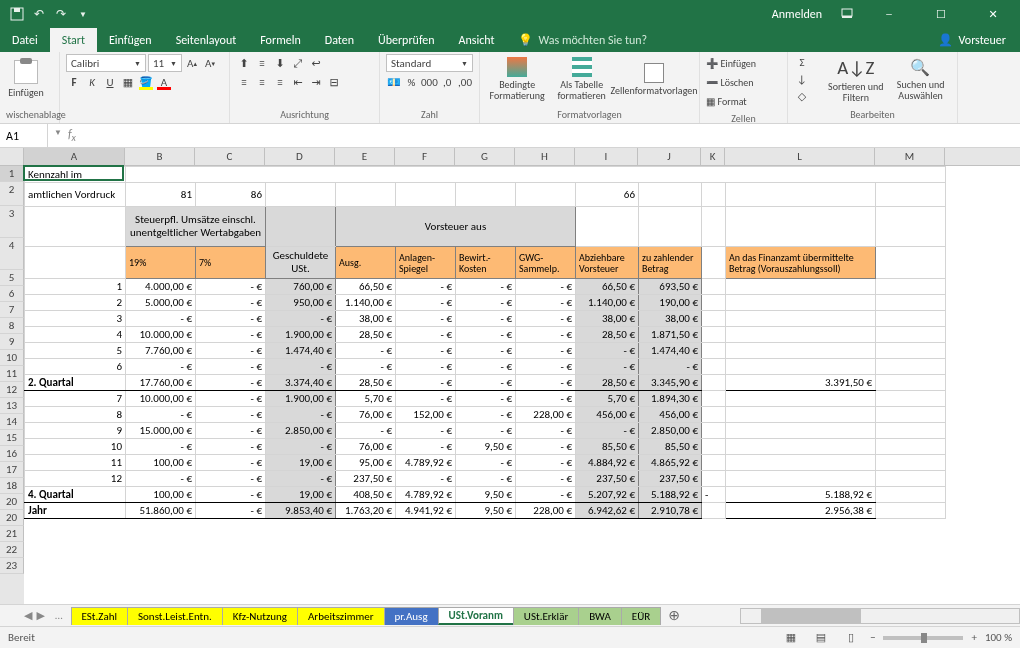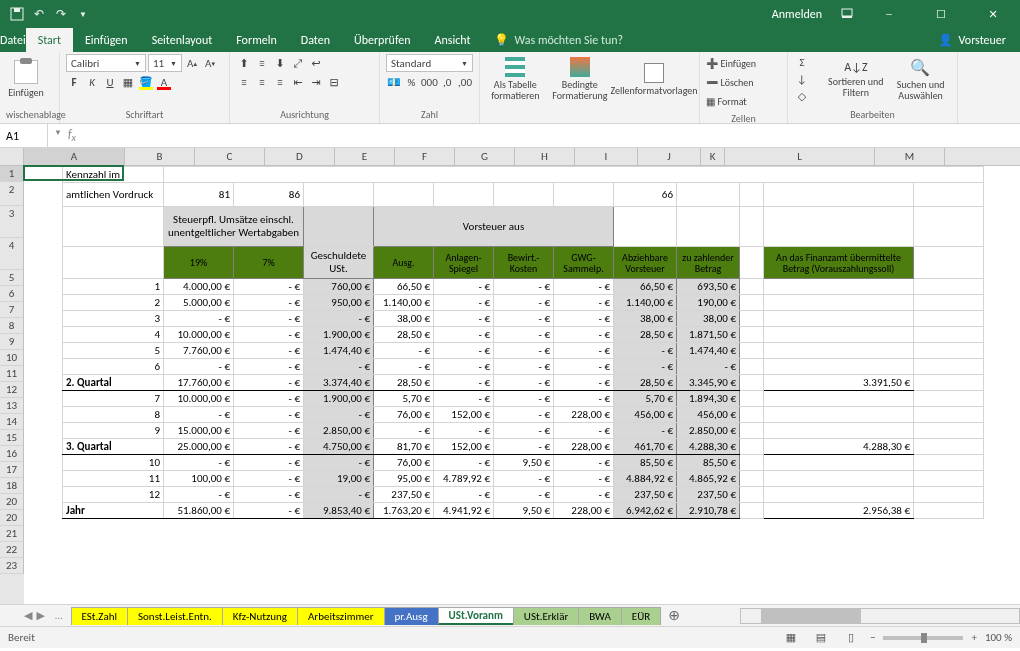--- a/index.html
+++ b/index.html
@@ -8,21 +8,21 @@
 
 .titlebar { background: #217346; height: 28px; display: flex; align-items: center; color: #fff; font-size: 12px; position: relative; }
 .qat { display: flex; align-items: center; gap: 8px; padding: 0 10px; }
 .qat-icon { width: 14px; height: 14px; display: inline-flex; align-items: center; justify-content: center; font-size: 12px; color: #fff; opacity: 0.9; }
 .title-text { position: absolute; left: 50%; transform: translateX(-50%); font-size: 12px; }
 .title-right { margin-left: auto; display: flex; align-items: center; gap: 18px; padding-right: 10px; }
 .win-btn { width: 34px; height: 28px; display: flex; align-items: center; justify-content: center; font-size: 11px; }
 
 
 .ribbon-tabs { background: #217346; height: 24px; display: flex; align-items: center; padding-left: 0; color: #fff; font-size: 12px; }
-.file-tab { background: #217346; padding: 4px 0; height: 24px; display: flex; align-items: center; cursor: pointer; }
+.file-tab { background: #217346; padding: 4px 12px; height: 24px; display: flex; align-items: center; cursor: pointer; }
 .rtab { padding: 0 12px; height: 24px; display: flex; align-items: center; cursor: pointer; }
 .rtab.active { background: #f3f3f3; color: #217346; }
 .tell-me { display: flex; align-items: center; gap: 5px; padding: 0 12px; color: #d0e8d8; }
 .share-btn { margin-left: auto; padding: 0 14px; display: flex; align-items: center; gap: 5px; }
 
 
 .ribbon { background: #f3f3f3; height: 72px; border-bottom: 1px solid #d4d4d4; display: flex; }
 .rgroup { border-right: 1px solid #e0e0e0; display: flex; flex-direction: column; justify-content: space-between; padding: 2px 6px 0 6px; }
 .rgroup-content { display: flex; gap: 4px; flex: 1; align-items: flex-start; font-size: 11px; color: #444; }
 .rgroup-label { font-size: 10px; color: #666; text-align: center; padding: 2px 0; }
@@ -42,26 +42,26 @@
 
 .grid-wrap { position: relative; height: 456px; overflow: hidden; background: #fff; }
 .col-headers { display: flex; background: #e6e6e6; height: 18px; font-size: 11px; color: #444; border-bottom: 1px solid #c0c0c0; }
 .corner { width: 24px; border-right: 1px solid #c0c0c0; background: #e6e6e6; }
 .ch { border-right: 1px solid #c0c0c0; text-align: center; display: flex; align-items: center; justify-content: center; }
 .ch.sel { background: #d2d2d2; }
 .grid-body { display: flex; height: calc(100% - 18px); }
 .row-headers { width: 24px; background: #e6e6e6; font-size: 11px; color: #444; }
 .rh { height: 16px; border-bottom: 1px solid #d4d4d4; border-right: 1px solid #c0c0c0; text-align: center; line-height: 16px; }
 .rh.sel { background: #d2d2d2; }
-.cells { flex: 1; position: relative; padding-left: 38px; }
+.cells { flex: 1; position: relative; }
 table.sheet { border-collapse: collapse; font-size: 11px; font-family: Calibri, sans-serif; }
 table.sheet td { border: 1px solid #d4d4d4; height: 16px; padding: 0 3px; text-align: right; vertical-align: middle; white-space: nowrap; }
 table.sheet td.tl { text-align: left; }
 table.sheet td.hd { background: #d9d9d9; font-weight: normal; text-align: center; border: 1px solid #808080; }
-table.sheet td.hd2 { background: #4d7c0f; text-align: center; border: 1px solid #808080; font-size: 10px; }
+table.sheet td.hd2 { background: #fdba74; text-align: left; border: 1px solid #808080; font-size: 10px; }
 table.sheet td.grey { background: #d9d9d9; border-left: 1px solid #808080; border-right: 1px solid #808080; }
 table.sheet td.bb { border-bottom: 1.5px solid #000; }
 table.sheet td.bold { font-weight: bold; }
 .active-cell { position: absolute; border: 2px solid #217346; pointer-events: none; }
 
 
 .sheet-tabs { height: 22px; background: #f3f3f3; border-top: 1px solid #d4d4d4; display: flex; align-items: center; font-size: 11px; padding-left: 24px; }
 .stab-nav { display: flex; gap: 4px; margin-right: 8px; color: #888; }
 .stab { padding: 2px 10px; border: 1px solid #aaa; border-bottom: none; margin-right: -1px; cursor: pointer; height: 18px; display: flex; align-items: center; }
 .stab.yellow { background: #ffff00; }
@@ -165,21 +165,20 @@
             </span>
         <span class="ricon">
               <u>U</u>
             </span>
         <span class="ricon">▦</span>
         <span class="ricon" style="position:relative">🪣<span style="position:absolute;bottom:-1px;left:0;width:14px;height:3px;background:#ffff00"></span></span>
         <span class="ricon" style="position:relative">A<span style="position:absolute;bottom:-1px;left:0;width:14px;height:3px;background:#ff0000"></span></span>
       </div>
     </div>
       </div>
-    <div class="rgroup-label">Schriftart</div>
   </div>
   <div class="rgroup" style="width:150px">
     <div class="rgroup-content">
         <div class="rstack">
       <div class="rrow">
         <span class="ricon">⬆</span>
         <span class="ricon">≡</span>
         <span class="ricon">⬇</span>
         <span class="ricon">⤢</span>
         <span class="ricon">↩</span>
@@ -211,33 +210,34 @@
         <span class="ricon">000</span>
         <span class="ricon">,0</span>
         <span class="ricon">,00</span>
       </div>
     </div>
       </div>
     <div class="rgroup-label">Zahl</div>
   </div>
   <div class="rgroup" style="width:220px">
     <div class="rgroup-content">
+      <div class="rbig-btn" style="width:68px">
+          <div style="width:20px;height:20px;background:linear-gradient(#e74,#4a9)"></div>
+          <span style="line-height:1.1">Bedingte Formatierung</span>
+        </div>
       <div class="rbig-btn" style="width:64px">
           <div style="width:20px;height:20px;background:repeating-linear-gradient(0deg,#4a9,#4a9 4px,#fff 4px,#fff 8px)"></div>
           <span style="line-height:1.1">Als Tabelle formatieren</span>
-        </div>
-      <div class="rbig-btn" style="width:68px">
-          <div style="width:20px;height:20px;background:linear-gradient(#e74,#4a9)"></div>
-          <span style="line-height:1.1">Bedingte Formatierung</span>
         </div>
       <div class="rbig-btn" style="width:78px">
           <div style="width:20px;height:20px;background:#fff;border:1px solid #888"></div>
           <span style="line-height:1.1">Zellenformatvorlagen</span>
         </div>
     </div>
+    <div class="rgroup-label">Formatvorlagen</div>
   </div>
   <div class="rgroup" style="width:88px">
     <div class="rgroup-content">
         <div class="rstack" style="font-size:10px">
       <div class="rrow">
             <span>➕</span>
             <span>Einfügen</span>
           </div>
       <div class="rrow">
             <span>➖</span>
@@ -252,21 +252,21 @@
     <div class="rgroup-label">Zellen</div>
   </div>
   <div class="rgroup" style="width:170px">
     <div class="rgroup-content">
       <div class="rstack" style="font-size:10px;width:28px">
         <span class="ricon">Σ</span>
         <span class="ricon">↓</span>
         <span class="ricon">◇</span>
       </div>
       <div class="rbig-btn" style="width:62px">
-          <div style="font-size:12px">A↓Z</div>
+          <div style="font-size:19px">A↓Z</div>
           <span style="line-height:1.1">Sortieren und Filtern</span>
         </div>
       <div class="rbig-btn" style="width:62px">
           <div style="font-size:16px">🔍</div>
           <span style="line-height:1.1">Suchen und Auswählen</span>
         </div>
     </div>
     <div class="rgroup-label">Bearbeiten</div>
   </div>
 </div>
@@ -533,35 +533,20 @@
               <td>- €</td>
               <td>- €</td>
               <td>- €</td>
               <td>- €</td>
               <td class="grey">- €</td>
               <td class="grey">2.850,00 €</td>
               <td></td>
               <td></td>
               <td></td>
             </tr>
-        <tr class="bold">
-              <td class="tl bold bb">3. Quartal</td>
-              <td class="bb">25.000,00 €</td>
-              <td class="bb">- €</td>
-              <td class="grey bb">4.750,00 €</td>
-              <td class="bb">81,70 €</td>
-              <td class="bb">152,00 €</td>
-              <td class="bb">- €</td>
-              <td class="bb">228,00 €</td>
-              <td class="grey bb">461,70 €</td>
-              <td class="grey bb">4.288,30 €</td>
-              <td></td>
-              <td class="bb">4.288,30 €</td>
-              <td></td>
-            </tr>
 
         <tr>
               <td>10</td>
               <td>- €</td>
               <td>- €</td>
               <td class="grey">- €</td>
               <td>76,00 €</td>
               <td>- €</td>
               <td>9,50 €</td>
               <td>- €</td>
@@ -592,20 +577,35 @@
               <td>- €</td>
               <td class="grey">- €</td>
               <td>237,50 €</td>
               <td>- €</td>
               <td>- €</td>
               <td>- €</td>
               <td class="grey">237,50 €</td>
               <td class="grey">237,50 €</td>
               <td></td>
               <td></td>
+              <td></td>
+            </tr>
+        <tr class="bold">
+              <td class="tl bold bb">4. Quartal</td>
+              <td class="bb">100,00 €</td>
+              <td class="bb">- €</td>
+              <td class="grey bb">19,00 €</td>
+              <td class="bb">408,50 €</td>
+              <td class="bb">4.789,92 €</td>
+              <td class="bb">9,50 €</td>
+              <td class="bb">- €</td>
+              <td class="grey bb">5.207,92 €</td>
+              <td class="grey bb">5.188,92 €</td>
+              <td class="tl">-</td>
+              <td class="bb">5.188,92 €</td>
               <td></td>
             </tr>
         <tr class="bold">
               <td class="tl bold bb">Jahr</td>
               <td class="bb">51.860,00 €</td>
               <td class="bb">- €</td>
               <td class="grey bb">9.853,40 €</td>
               <td class="bb">1.763,20 €</td>
               <td class="bb">4.941,92 €</td>
               <td class="bb">9,50 €</td>

